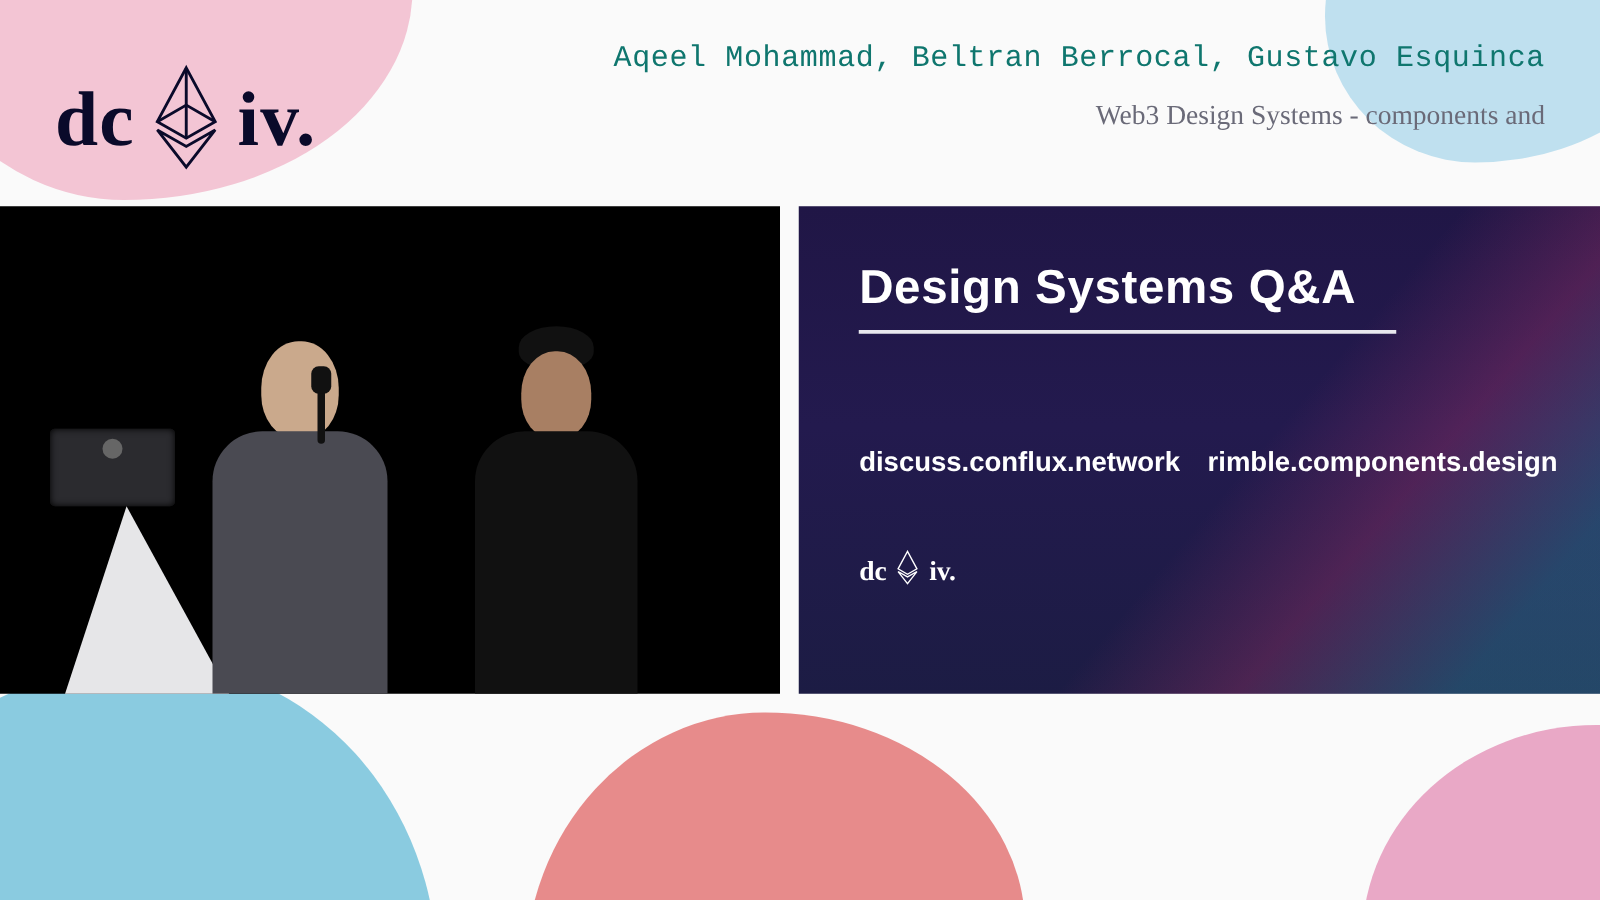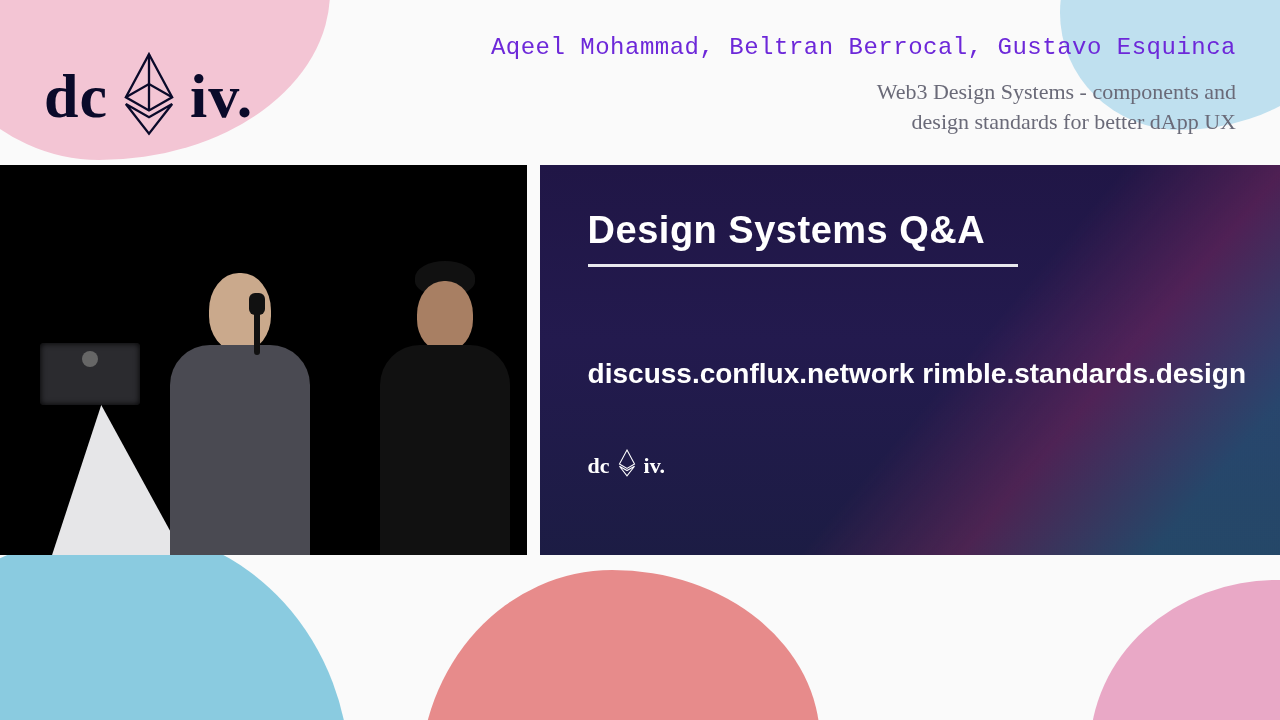--- a/index.html
+++ b/index.html
@@ -20,21 +20,21 @@
   .blob-coral-bc { width:400px; height:380px; background:#e78b8b; bottom:-230px; left:420px; border-radius:48% 52% 45% 55% / 55% 45% 55% 45%; }
   .blob-pink-br { width:340px; height:340px; background:#e9a8c6; bottom:-200px; right:-150px; border-radius:55% 45% 50% 50% / 50% 50% 50% 50%; }
 
   
   .header { position:absolute; top:0; left:0; right:0; height:165px; padding:28px 44px 0; display:flex; justify-content:space-between; }
   .logo { display:flex; align-items:center; gap:14px; color:#0a0a2a; }
   .logo .dc, .logo .iv { font-family: Georgia, 'Times New Roman', serif; font-weight:700; font-size:62px; letter-spacing:1px; }
   .logo svg { width:54px; height:86px; }
 
   .titleblock { text-align:right; max-width:780px; padding-top:6px; }
-  .speakers { font-size:24px; color:#6d28d9; font-family:"Courier New", monospace; letter-spacing:0.5px; }
+  .speakers { font-size:24px; color:#0f766e; font-family:"Courier New", monospace; letter-spacing:0.5px; }
   .talk-title { margin-top:16px; font-size:22px; color:#6a6a78; font-family:Liberation Serif, serif; line-height:1.35; }
 
   
   .content { position:absolute; top:165px; left:0; right:0; height:390px; display:flex; }
   .video-panel {
     width:625px; height:390px; background:#000;
     position:relative; overflow:hidden;
     display:flex; align-items:flex-end; justify-content:center;
   }
   
@@ -74,21 +74,21 @@
     background:
       linear-gradient(130deg, rgba(27,20,55,0.0) 0%, rgba(27,20,55,0.0) 55%, rgba(217,60,120,0.25) 70%, rgba(61,200,210,0.25) 88%),
       linear-gradient(180deg, #201646 0%, #231a4e 45%, #1c1c44 100%);
     color:#fff;
     padding:44px 34px 16px 48px;
     font-family: Arial, Helvetica, sans-serif;
     position:relative;
   }
   .slide-title { font-size:38px; font-weight:700; letter-spacing:0.5px; }
   .slide-rule { width:430px; height:3px; background:#e8e8ee; margin-top:12px; }
-  .slide-links { margin-top:86px; display:flex; gap:8px; font-size:28px; font-weight:700; }
+  .slide-links { margin-top:86px; display:flex; gap:22px; font-size:22px; font-weight:700; }
   .slide-links .col { line-height:1.5; }
   .slide-logo { margin-top:54px; display:flex; align-items:center; gap:8px; color:#fff; font-family:Georgia,serif; font-size:22px; font-weight:700; }
   .slide-logo svg { width:18px; height:28px; }
 
 </style>
 </head>
 <body>
 
 <div class="blob blob-pink-tl"></div>
 <div class="blob blob-blue-top"></div>
@@ -107,21 +107,20 @@
         <path d="M2 28 L16 20 L30 28"></path>
         <path d="M2 32 L16 50 L30 32 L16 40 Z"></path>
       </svg>
     </span>
     <span class="iv">iv.</span>
   </div>
   <div class="titleblock">
     <div class="speakers">Aqeel Mohammad, Beltran Berrocal, Gustavo Esquinca</div>
     <div class="talk-title">
       <div>Web3 Design Systems - components and</div>
-      <div>design standards for better dApp UX</div>
     </div>
   </div>
 </div>
 
 <div class="content">
 
   <div class="video-panel">
     <div class="laptop"></div>
     <div class="podium"></div>
     <div class="person p1">
@@ -139,21 +138,21 @@
   <div class="gap"></div>
 
   <div class="slide-panel">
     <div class="slide-title">Design Systems Q&amp;A</div>
     <div class="slide-rule"></div>
     <div class="slide-links">
       <div class="col">
         <div>discuss.conflux.network</div>
       </div>
       <div class="col">
-        <div>rimble.standards.design</div>
+        <div>rimble.components.design</div>
       </div>
     </div>
     <div class="slide-logo">
       <span>dc</span>
       <span>
         <svg viewBox="0 0 32 52" fill="none" stroke="#fff" stroke-width="2">
           <path d="M16 2 L30 28 L16 36 L2 28 Z"></path>
           <path d="M2 32 L16 50 L30 32 L16 40 Z"></path>
         </svg>
       </span>

